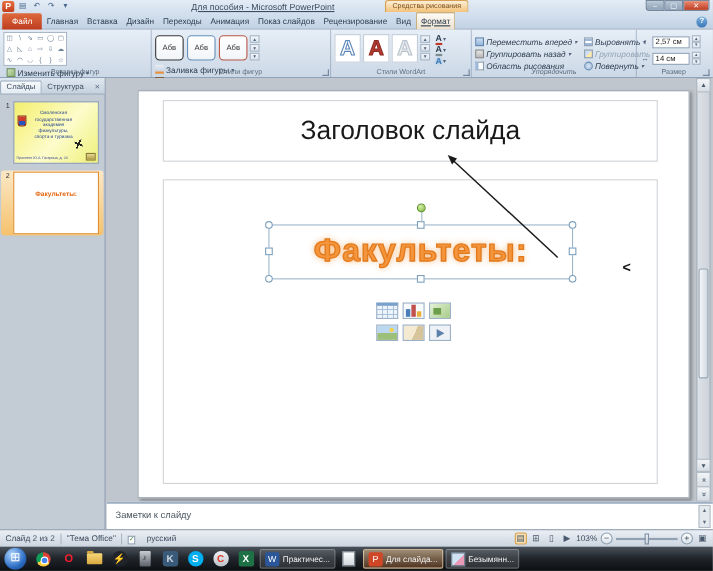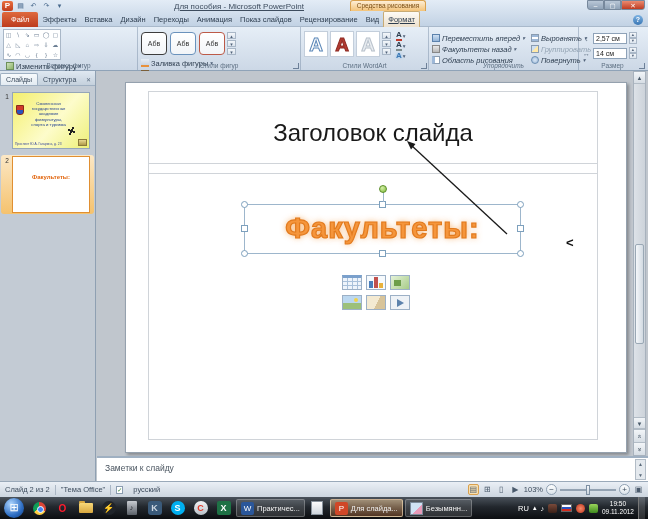--- a/index.html
+++ b/index.html
@@ -116,21 +116,21 @@
   .t1-footer { position:absolute; left:2px; bottom:2px; font-size:6px; transform:scale(.55);
                transform-origin:bottom left; color:#3a4a9a; white-space:nowrap; }
   .t2-text { position:absolute; top:17px; left:0; right:0; text-align:center;
              font-size:6px; font-weight:bold; color:#e2660f; }
 
   
   #canvas { position:absolute; left:97px; top:71px; right:0; bottom:63px; background:#c0c6cd; }
   .slide { position:absolute; left:28px; top:11px; width:502px; height:371px; background:#fff;
            border:1px solid #95a1ae; box-shadow:2px 2px 3px rgba(0,0,0,.3); }
   .ph { position:absolute; border:1px solid #d0d4d9; }
-  .ph-title { left:22px; top:8px; width:450px; height:83px; display:flex; align-items:center; justify-content:center;text-align:right; }
+  .ph-title { left:22px; top:8px; width:450px; height:56px; display:flex; align-items:center; justify-content:center;text-align:right; }
   .slide-title { font-size:24px; color:#191919; }
   .ph-body { left:22px; top:80px; width:450px; height:277px; }
   .bullet-line { position:absolute; left:14px; top:8px; font-size:15px; color:#191919; }
   .bullet-line .b { margin-right:9px; }
   .wa-box { position:absolute; left:118px; top:121px; width:277px; height:50px; border:1px solid #9db6cc; }
   .wa-text { text-align:center; line-height:47px; font-size:29px; font-weight:bold; color:#f5953b;
              -webkit-text-stroke:1.2px #e27a1d; text-shadow:0 0 6px rgba(242,150,60,.8); letter-spacing:1px; }
   .h { position:absolute; width:7px; height:7px; background:#fff; border:1px solid #7da0bd; }
   .h.round { border-radius:50%; }
   .h.tl{left:-4px;top:-4px;} .h.tr{right:-4px;top:-4px;} .h.bl{left:-4px;bottom:-4px;} .h.br{right:-4px;bottom:-4px;}
@@ -252,21 +252,21 @@
   </div>
   <div class="title-text">Для пособия - Microsoft PowerPoint</div>
   <div class="ctx-header">Средства рисования</div>
   <div class="win-controls">
     <span class="wbtn">–</span>
     <span class="wbtn">▢</span>
     <span class="wbtn close">✕</span>
   </div>
   <div class="tabrow">
     <span class="tab file">Файл</span>
-    <span class="tab">Эффекты</span>
+    <span class="tab">Главная</span>
     <span class="tab">Вставка</span>
     <span class="tab">Дизайн</span>
     <span class="tab">Переходы</span>
     <span class="tab">Анимация</span>
     <span class="tab">Показ слайдов</span>
     <span class="tab">Рецензирование</span>
     <span class="tab">Вид</span>
     <span class="tab format">Формат</span>
   </div>
   <span class="help-btn">?</span>
@@ -373,21 +373,21 @@
   <div class="rgroup" style="width:150px;font-style:italic;">
     <div class="arr-cols">
       <div>
         <div class="rbtn">
           <span class="mini-ic ic-fwd"></span>
           <span>Переместить вперед</span>
           <span class="caret">▾</span>
         </div>
         <div class="rbtn">
           <span class="mini-ic ic-back"></span>
-          <span>Факультеты назад</span>
+          <span>Группировать назад</span>
           <span class="caret">▾</span>
         </div>
         <div class="rbtn">
           <span class="mini-ic ic-selpane"></span>
           <span>Область рисования</span>
         </div>
       </div>
       <div>
         <div class="rbtn">
           <span class="mini-ic ic-align"></span>
@@ -575,27 +575,13 @@
       <span class="ic-notes-app"></span>
     </span>
   <span class="task active">
     <span class="ic-ppt">P</span>
     <span>Для слайда...</span>
   </span>
   <span class="task">
     <span class="ic-paint"></span>
     <span>Безымянн...</span>
   </span>
-  <div class="tray">
-    <span class="tray-lang">RU</span>
-    <span class="tray-ic">▴</span>
-    <span class="tray-ic">♪</span>
-    <span class="tray-dark"></span>
-    <span class="ru-flag"></span>
-    <span class="tray-dot-red"></span>
-    <span class="tray-dot-green"></span>
-    <span class="clock">
-      <div>19:50</div>
-      <div>09.11.2012</div>
-    </span>
-    <span class="show-desktop"></span>
-  </div>
 </div>
 
 </body></html>

